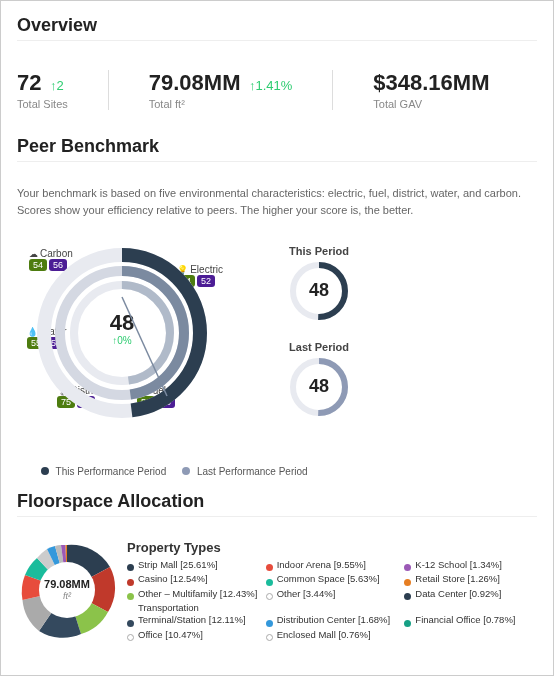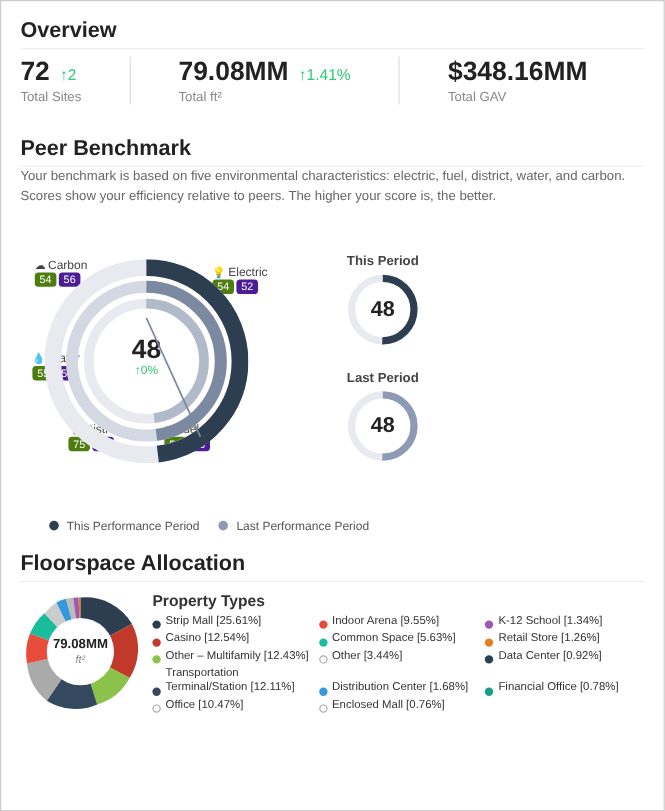--- a/index.html
+++ b/index.html
@@ -13,21 +13,21 @@
       overflow-x: hidden;
     }
     .page-container {
       padding: 14px 16px;
     }
     
     .section-title {
       font-size: 18px;
       font-weight: bold;
       color: #222;
-      margin-bottom: 0;
+      margin-bottom: 23px;
       border-bottom: 1px solid #eee;
       padding-bottom: 4px;
     }
     .overview-stats {
       display: flex;
       gap: 32px;
       margin-bottom: 20px;
       padding: 6px 0;
     }
     .stat-item {}
@@ -48,21 +48,20 @@
     }
     .stat-divider {
       width: 1px;
       background: #ddd;
       margin: 0 8px;
     }
     
     .peer-benchmark-desc {
       font-size: 11px;
       color: #666;
-      margin-bottom: 14px;
       line-height: 1.5;
     }
     .benchmark-container {
       display: flex;
       align-items: center;
       gap: 12px;
       margin-bottom: 8px;
     }
     .donut-section {
       position: relative;
@@ -79,21 +78,21 @@
     
     .label-carbon {
       position: absolute;
       top: 30px;
       left: 12px;
       font-size: 10px;
       color: #444;
     }
     .label-electric {
       position: absolute;
-      top: 36px;
+      top: 46px;
       right: 54px;
       font-size: 10px;
       color: #444;
     }
     .label-fuel {
       position: absolute;
       bottom: 50px;
       left: 120px;
       font-size: 10px;
       color: #444;

